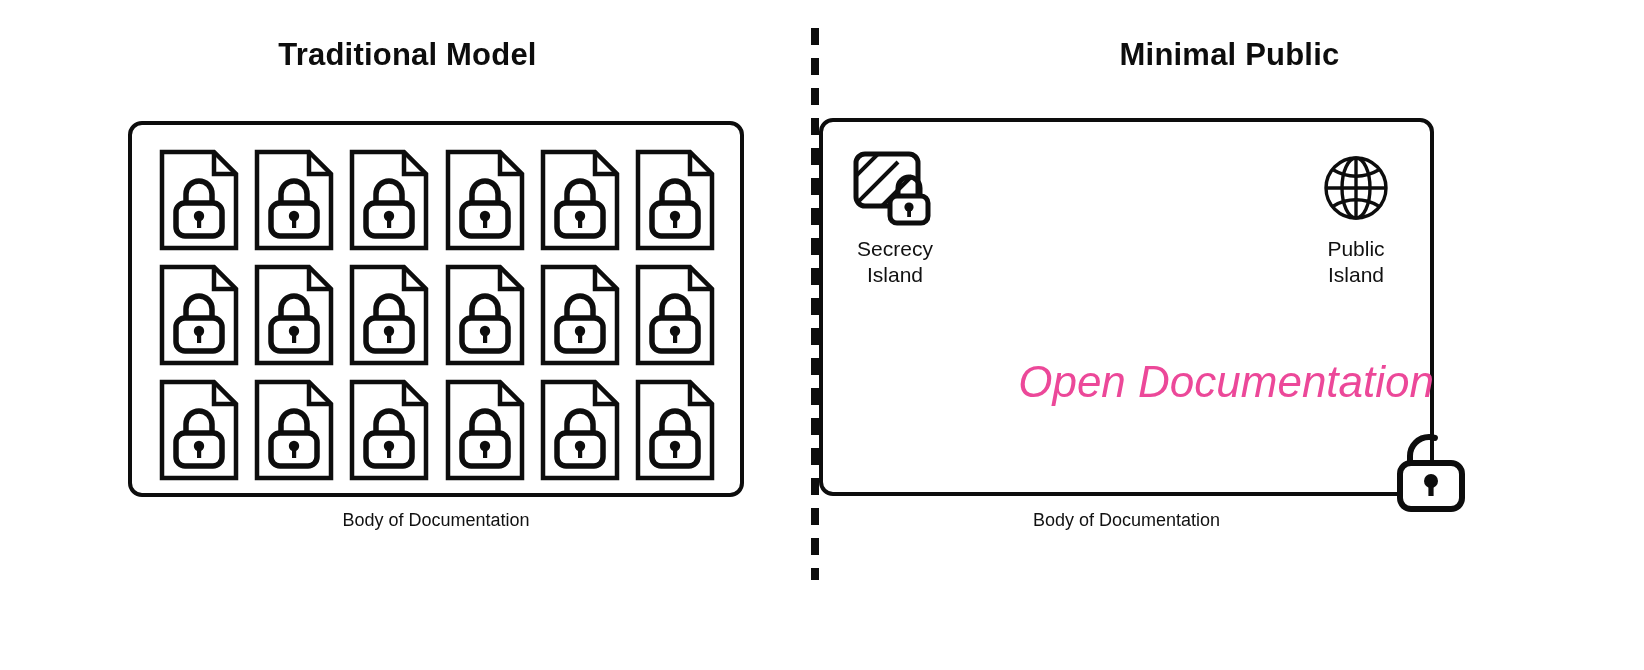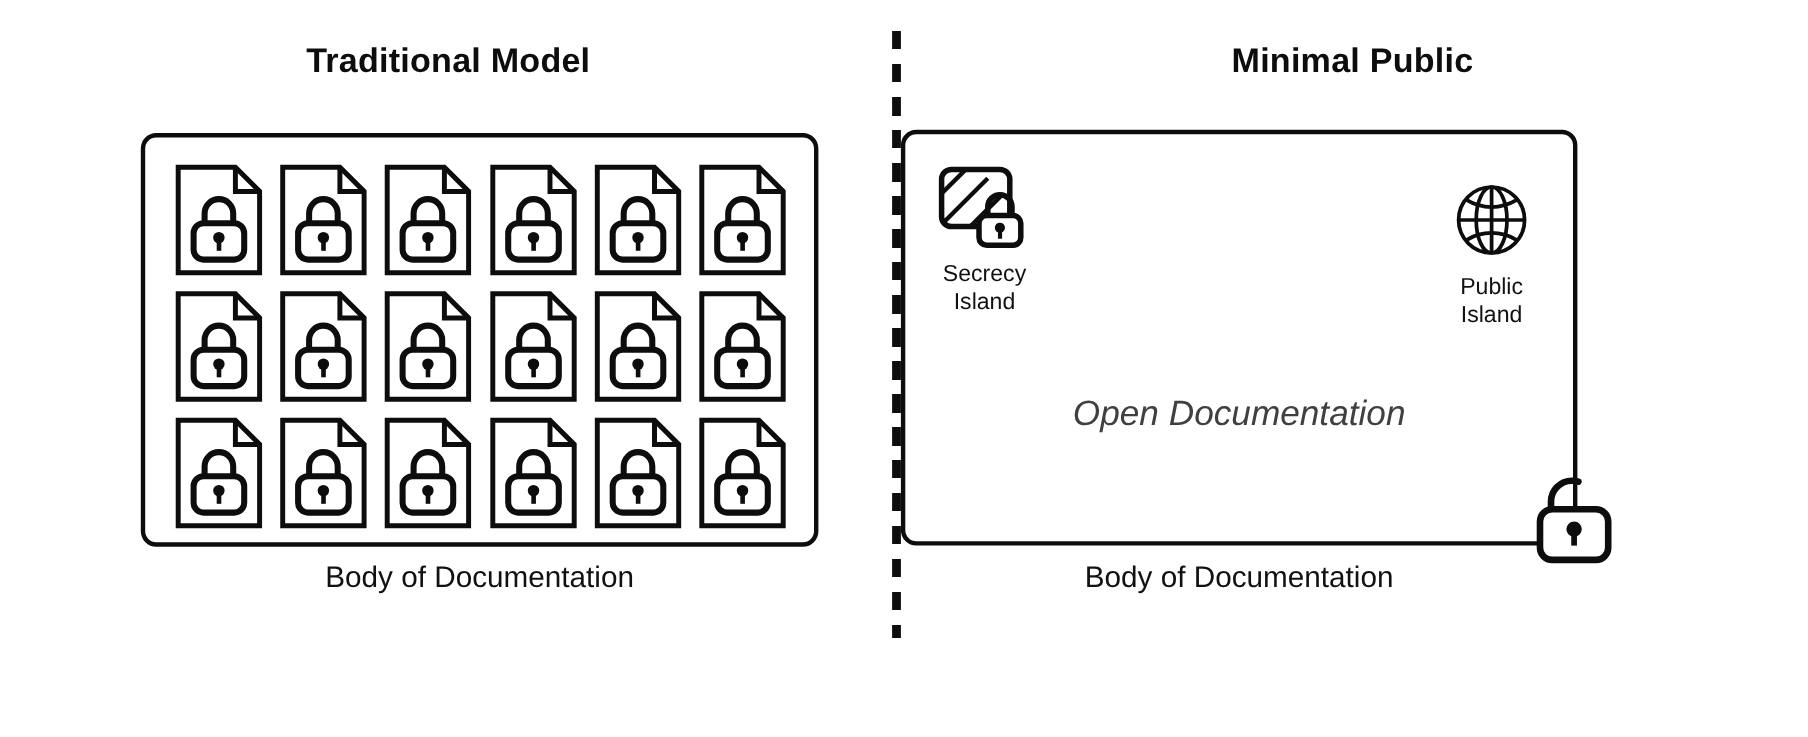--- a/index.html
+++ b/index.html
@@ -50,21 +50,21 @@
     border: 4px solid #0d0d0d;
     border-radius: 14px;
     background: #ffffff;
     box-sizing: border-box;
   }
   #box-left  { left: 128px; top: 121px; width: 616px; height: 376px; }
   #box-right { left: 819px; top: 118px; width: 615px; height: 378px; }
 
   .body-caption {
     position: absolute;
-    font-size: 27px;
+    font-size: 18px;
     color: #111111;
     text-align: center;
     white-space: nowrap;
   }
   #caption-left  { left: 128px; top: 510px; width: 616px; }
   #caption-right { left: 819px; top: 510px; width: 615px; }
 
   
   #doc-grid {
     position: absolute;
@@ -85,42 +85,42 @@
   }
   .doc-cell svg { display: block; }
 
   
   .island {
     position: absolute;
     width: 150px;
     text-align: center;
   }
   #island-secrecy { left: 820px; top: 148px; }
-  #island-public  { left: 1281px; top: 160px; }
+  #island-public  { left: 1281px; top: 148px; }
   .island-icon { height: 80px; display: flex; align-items: center; justify-content: center; }
   .island-icon svg { display: block; }
   .island-label {
     margin-top: 8px;
     font-size: 21px;
     line-height: 1.22;
     color: #111111;
     text-align: center;
   }
 
   
   #open-doc {
     position: absolute;
     left: 819px;
     top: 357px;
     width: 615px;
-    text-align: center;
-    font-size: 32px;
+    text-align: right;
+    font-size: 44px;
     font-style: italic;
     font-weight: normal;
-    color: #404040;
+    color: #ec4899;
     white-space: nowrap;
   }
 
   
   #corner-lock {
     position: absolute;
     left: 1392px;
     top: 426px;
     width: 78px;
     height: 90px;

